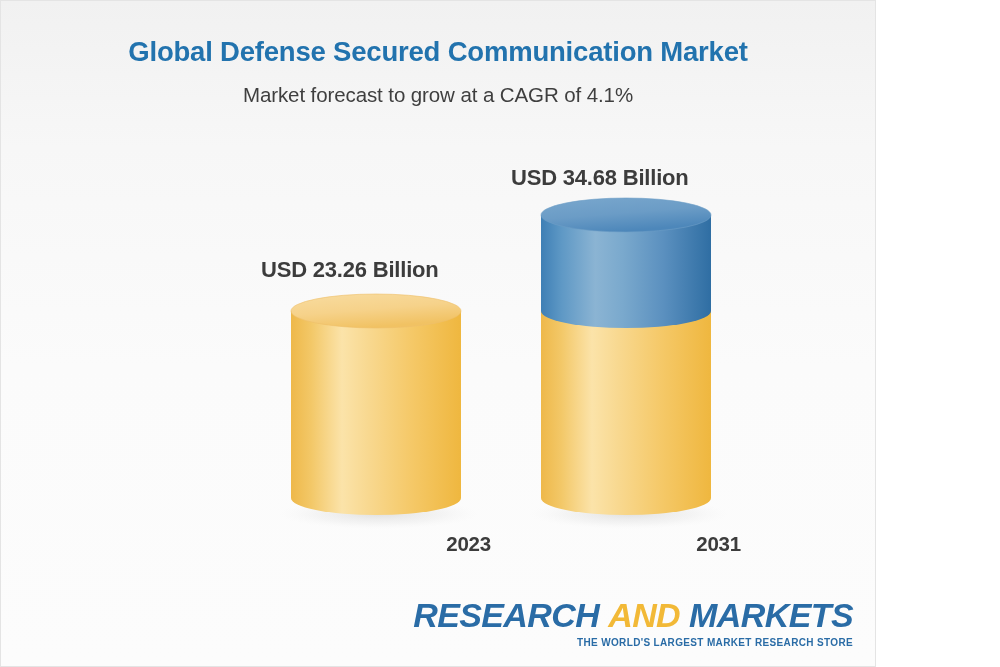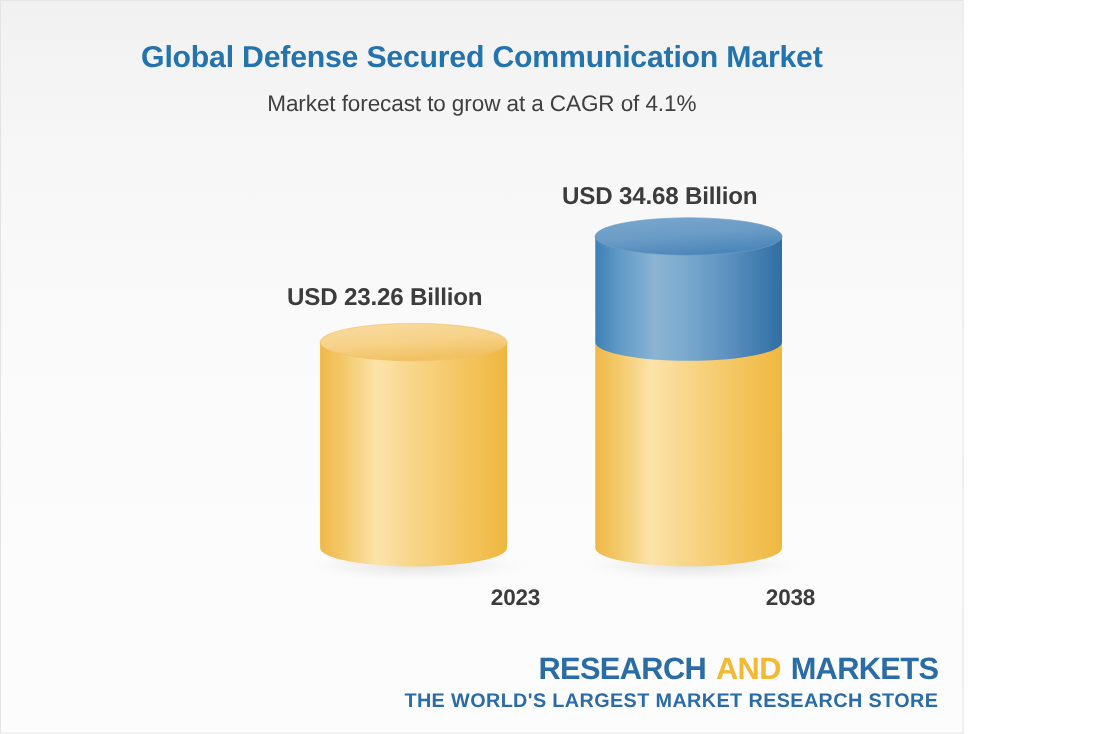--- a/index.html
+++ b/index.html
@@ -101,31 +101,32 @@
     letter-spacing: -0.2px;
   }
 
   .brand {
     position: absolute;
     right: 22px;
     bottom: 18px;
     text-align: right;
   }
   .brand-word {
-    font-size: 28px;
+    font-size: 34px;
     font-weight: bold;
     letter-spacing: -0.6px;
     line-height: 1;
     white-space: nowrap;
+    font-style: italic;
   }
   .brand-blue { color: #2a6ca6; }
   .brand-gold { color: #f2b937; }
   .brand-tagline {
     margin-top: 5px;
-    font-size: 18px;
+    font-size: 10px;
     font-weight: bold;
     color: #2a6ca6;
     letter-spacing: 0.35px;
     white-space: nowrap;
   }
 </style>
 </head>
 <body>
 
 <div class="infographic">
@@ -203,21 +204,21 @@
         <g clip-path="url(#clipBody1)">
           <rect x="30" y="310" width="170" height="210" fill="url(#goldSide)"></rect>
         </g>
 
         <g clip-path="url(#clipBody1)">
           <path d="M 30 214 L 30 310 A 85 17 0 0 0 200 310 L 200 214 Z" fill="url(#blueSide)"></path>
         </g>
         <ellipse cx="115" cy="214" rx="85" ry="17" fill="url(#blueTop)" stroke="#6d9dc6" stroke-width="0.6"></ellipse>
       </svg>
 
-      <div class="cat-label">2038</div>
+      <div class="cat-label">2031</div>
     </div>
   </div>
 
 
   <div class="brand">
     <div class="brand-word"><span class="brand-blue">RESEARCH</span><span class="brand-gold" style="margin:0 9px;">AND</span><span class="brand-blue">MARKETS</span></div>
     <div class="brand-tagline">THE WORLD'S LARGEST MARKET RESEARCH STORE</div>
   </div>
 
 </div>

